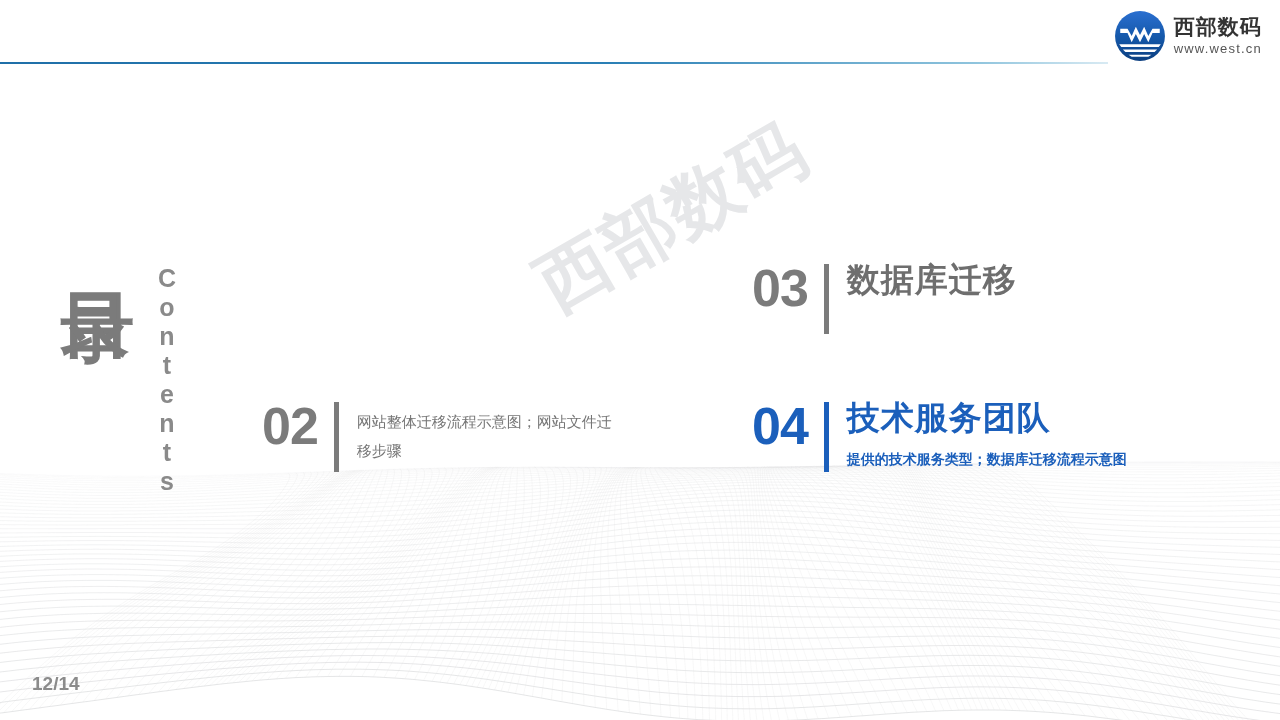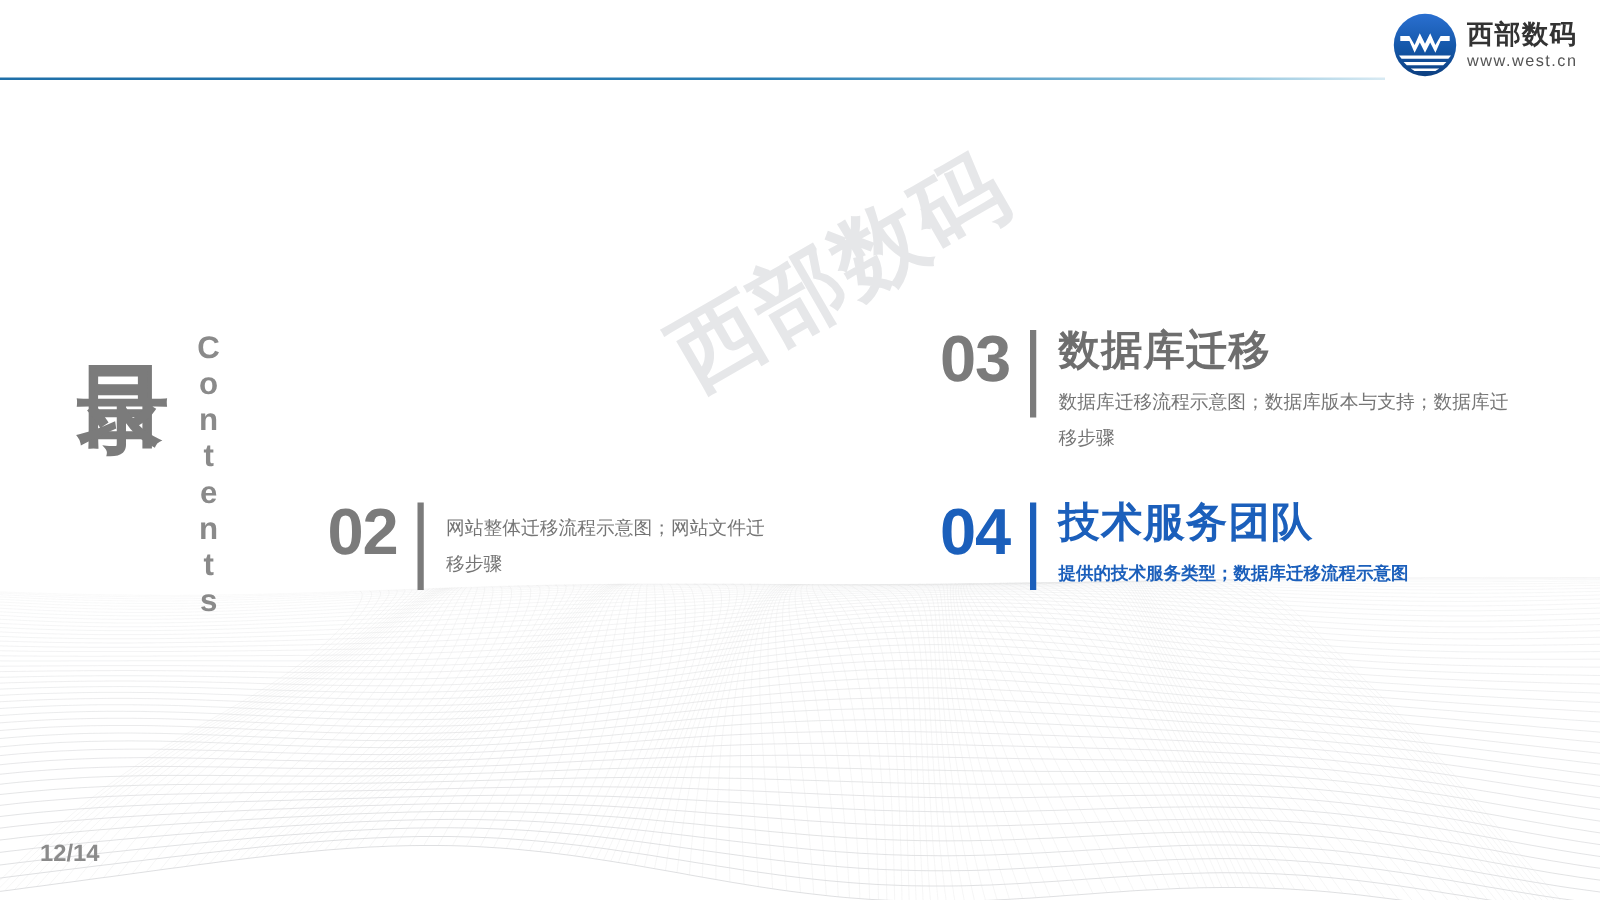--- a/index.html
+++ b/index.html
@@ -378,21 +378,20 @@
     <div class="toc-body">
       <div class="toc-desc">网站整体迁移流程示意图；网站文件迁移步骤</div>
     </div>
   </div>
 
   <div class="toc-item pos-03">
     <div class="toc-num">03</div>
     <div class="toc-bar"></div>
     <div class="toc-body">
       <div class="toc-title">数据库迁移</div>
-      <div class="toc-desc">数据库迁移流程示意图；数据库版本与支持；数据库迁移步骤</div>
     </div>
   </div>
 
   <div class="toc-item pos-04 active">
     <div class="toc-num">04</div>
     <div class="toc-bar"></div>
     <div class="toc-body">
       <div class="toc-title">技术服务团队</div>
       <div class="toc-desc">提供的技术服务类型；数据库迁移流程示意图</div>
     </div>

